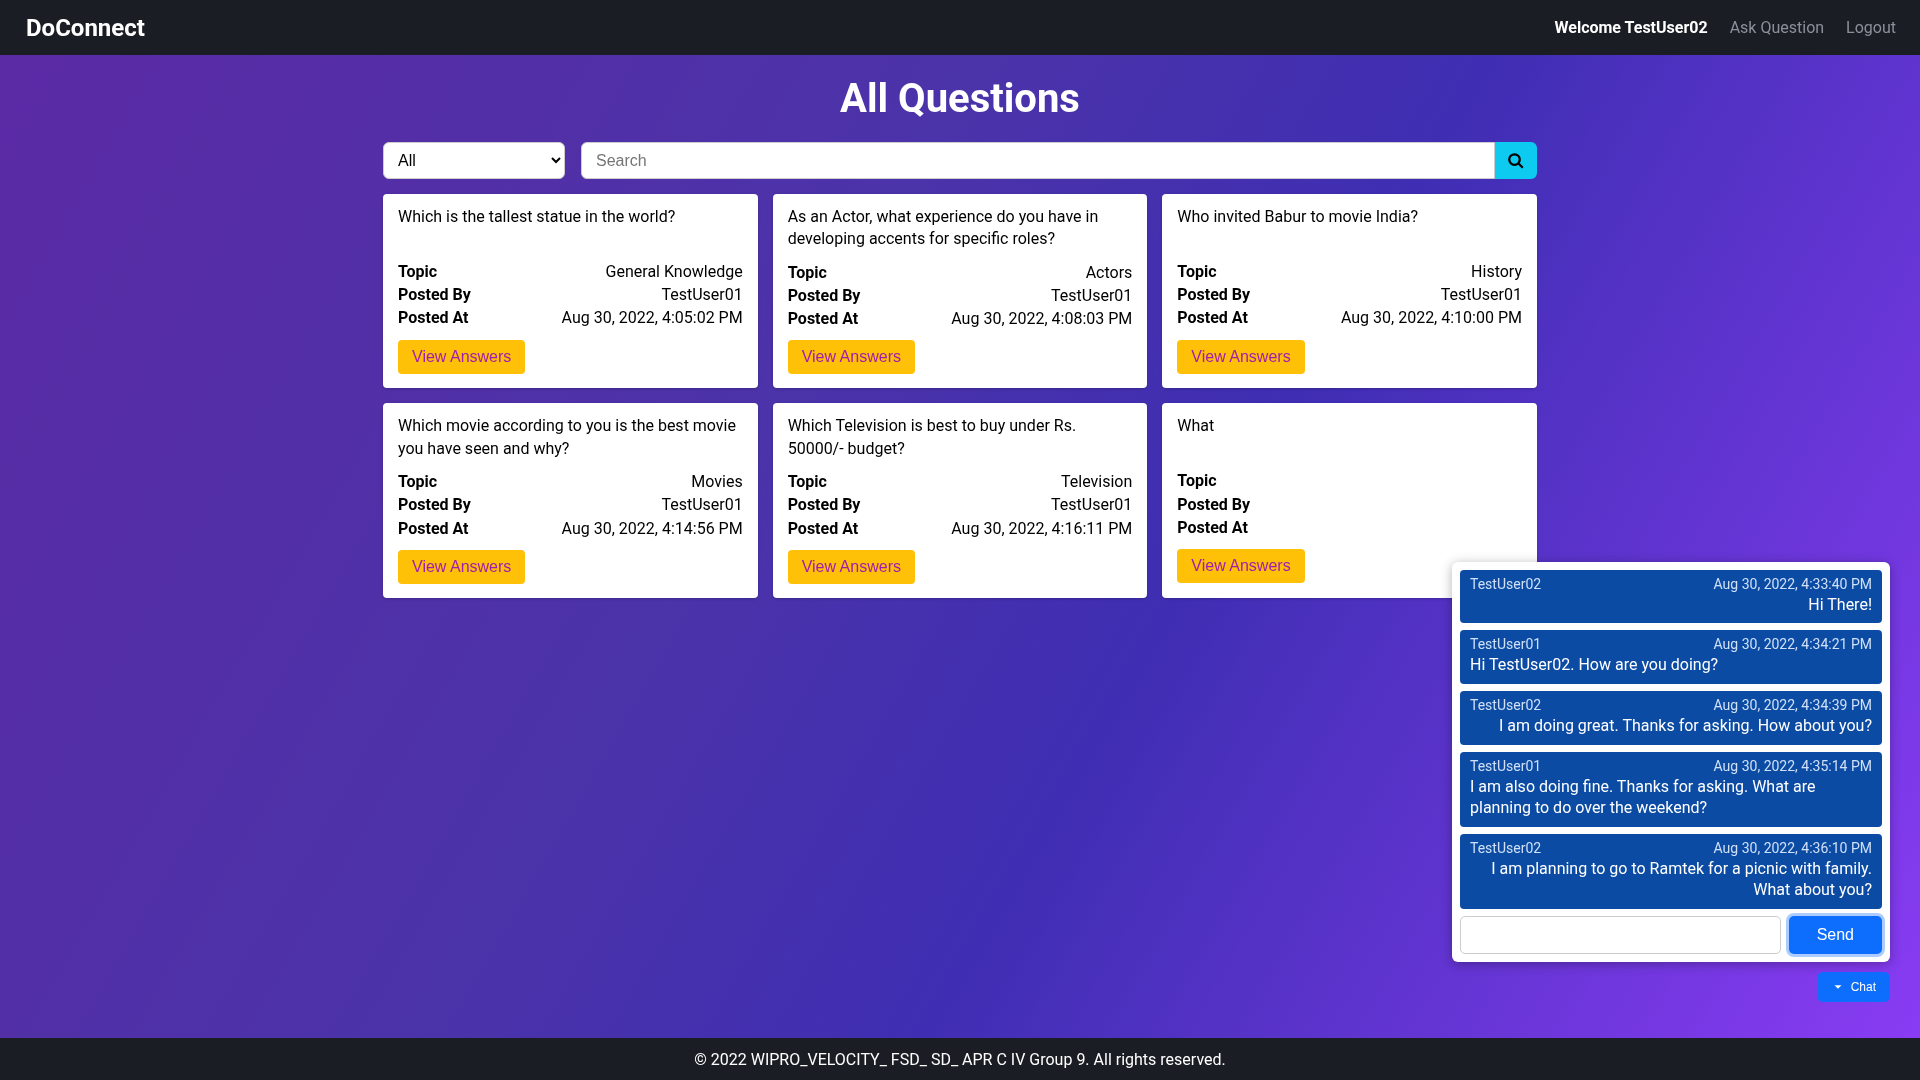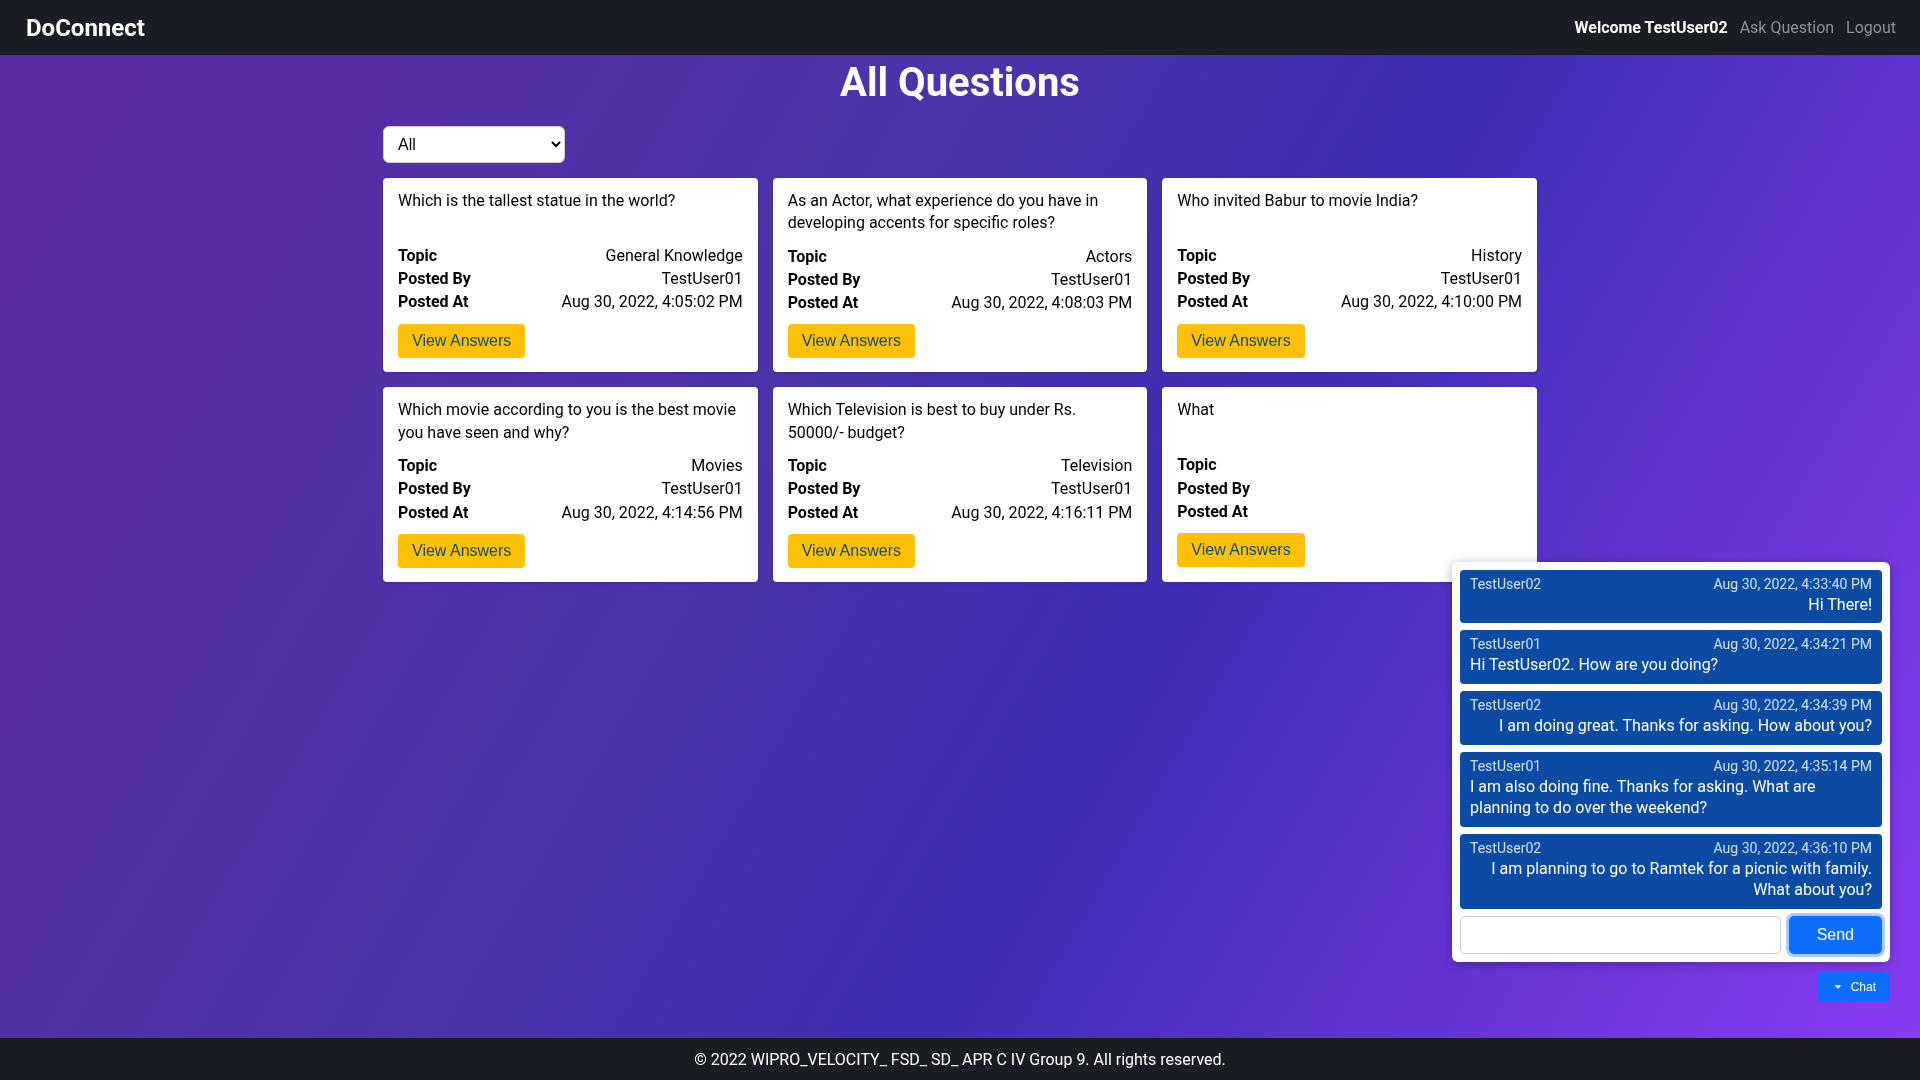--- a/index.html
+++ b/index.html
@@ -14,24 +14,24 @@
 }
 .navbar {
   height: 55px;
   background: #1a1d23;
   display: flex;
   align-items: center;
   padding: 0 24px 0 26px;
   color: #fff;
 }
 .brand { font-size: 24px; font-weight: 700; }
-.nav-right { margin-left: auto; display: flex; align-items: flex-start; gap: 12px; font-size: 16px; }
+.nav-right { margin-left: auto; display: flex; align-items: flex-start; gap: 22px; font-size: 16px; }
 .nav-welcome { font-weight: 700; }
 .nav-link { color: #8b9099; cursor: pointer; }
-.page-title { text-align: center; color: #fff; font-weight: 700; font-size: 40px; margin-top: 4px; }
+.page-title { text-align: center; color: #fff; font-weight: 700; font-size: 40px; margin-top: 20px; }
 .container { width: 1154px; margin: 20px auto 16px; }
 .search-row { display: flex; gap: 16px; margin-bottom: 15px; }
 .category-select {
   width: 182px; height: 37px; border-radius: 6px; border: 1px solid #ccc;
   padding: 0 10px; font-size: 16px; background: #fff;
 }
 .search-wrap { flex: 1; display: flex; }
 .search-input {
   flex: 1; height: 37px; border: 1px solid #ccc; border-radius: 6px 0 0 6px;
   padding: 0 14px; font-size: 16px;
@@ -42,21 +42,21 @@
 }
 .grid { display: grid; grid-template-columns: repeat(3, 1fr); gap: 15px; }
 .card {
   background: #fff; border-radius: 4px; padding: 12px 15px 14px;
   box-shadow: 0 1px 3px rgba(0,0,0,.2);
 }
 .q-title { font-size: 16px; line-height: 1.4; margin-bottom: 10px; min-height: 44px; }
 .meta-row { display: flex; justify-content: space-between; font-size: 16px; line-height: 1.45; }
 .meta-row .label { font-weight: 700; }
 .view-btn {
-  margin-top: 10px; background: #ffc107; border: none; color: #0c4a6e;
+  margin-top: 10px; background: #ffc107; border: none; color: #a21caf;
   padding: 8px 14px; font-size: 16px; border-radius: 4px; cursor: pointer;
 }
 .chat-toggle {
   position: absolute; right: 30px; bottom: 78px;
   background: #0d6efd; color: #fff; border: none; border-radius: 6px;
   padding: 8px 14px; font-size: 12px; display:flex; align-items:flex-end; gap:6px; cursor:pointer;
 }
 .chat-box {
   position: absolute; right: 30px; bottom: 118px; width: 438px;
   background: #fff; border-radius: 6px; padding: 8px;
@@ -101,20 +101,29 @@
   </div>
 </div>
 
 <h1 class="page-title">All Questions</h1>
 
 <div class="container">
   <div class="search-row">
     <select class="category-select">
       <option>All</option>
     </select>
+    <div class="search-wrap">
+      <input class="search-input" placeholder="Search" style="">
+      <button class="search-btn">
+        <svg class="search-icon" viewBox="0 0 24 24" fill="none" stroke="#000" stroke-width="3">
+          <circle cx="10" cy="10" r="7"></circle>
+            <line x1="21" y1="21" x2="15" y2="15"></line>
+        </svg>
+      </button>
+    </div>
   </div>
 
   <div class="grid" id="grid">
       <div class="card">
     <div class="q-title">Which is the tallest statue in the world?</div>
     <div class="meta-row">
           <span class="label">Topic</span>
           <span>General Knowledge</span>
         </div>
     <div class="meta-row">

